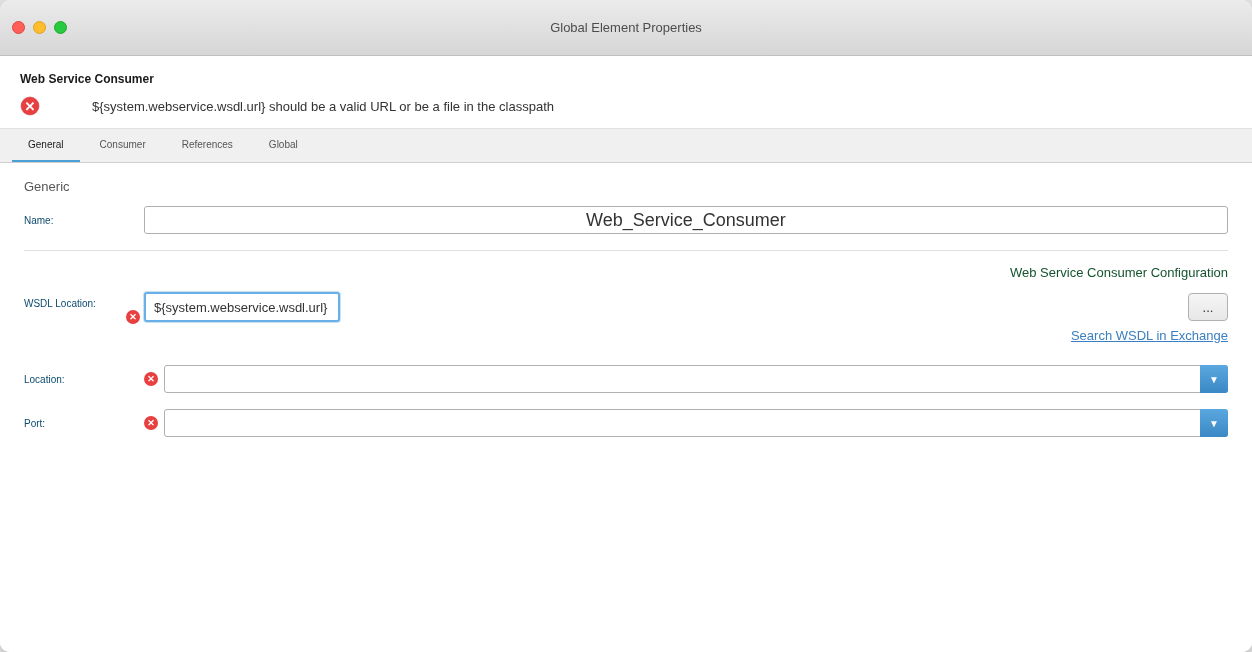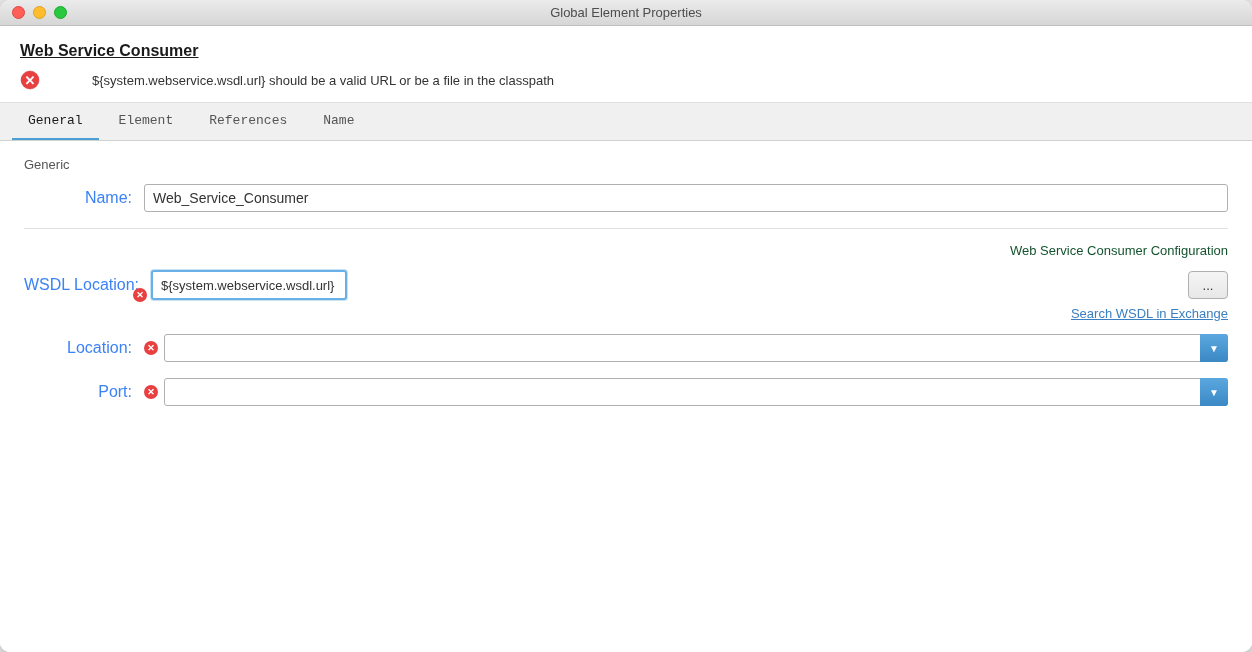--- a/index.html
+++ b/index.html
@@ -18,21 +18,21 @@
       border-radius: 10px;
       box-shadow: 0 4px 20px rgba(0,0,0,0.3);
       display: flex;
       flex-direction: column;
       overflow: hidden;
     }
 
     
     .title-bar {
       background: linear-gradient(to bottom, #ebebeb, #d6d6d6);
-      height: 26px;
+      height: 56px;
       display: flex;
       align-items: center;
       padding: 0 12px;
       position: relative;
       border-bottom: 1px solid #c0c0c0;
       border-radius: 10px 10px 0 0;
       flex-shrink: 0;
     }
 
     .traffic-lights {
@@ -71,25 +71,24 @@
     }
 
     
     .header-section {
       padding: 16px 20px 12px 20px;
       background: #ffffff;
       border-bottom: 1px solid #e0e0e0;
     }
 
     .component-title {
-      font-size: 16px;
+      font-size: 12px;
       font-weight: 700;
       color: #1a1a1a;
       margin-bottom: 10px;
-      text-decoration: underline;
     }
 
     .error-row {
       display: flex;
       align-items: center;
       gap: 8px;
     }
 
     .error-icon {
       width: 20px;
@@ -107,27 +106,26 @@
     .tabs-bar {
       display: flex;
       background: #f0f0f0;
       border-bottom: 1px solid #d0d0d0;
       padding: 0 12px;
       flex-shrink: 0;
     }
 
     .tab {
       padding: 10px 16px;
-      font-size: 13px;
+      font-size: 10px;
       color: #555;
       cursor: pointer;
       border-bottom: 2px solid transparent;
       margin-right: 4px;
       white-space: nowrap;
-      font-family: Liberation Mono, monospace;
     }
 
     .tab.active {
       color: #1a1a1a;
       border-bottom: 2px solid #4a9fd5;
       font-weight: 500;
     }
 
     
     .form-area {
@@ -144,37 +142,37 @@
       font-weight: 400;
     }
 
     .form-row {
       display: flex;
       align-items: center;
       margin-bottom: 16px;
     }
 
     .form-label {
-      font-size: 16px;
-      color: #3b82f6;
+      font-size: 10px;
+      color: #0c4a6e;
       min-width: 120px;
-      text-align: right;
       padding-right: 12px;
     }
 
     .form-input {
       flex: 1;
       height: 28px;
       border: 1px solid #b0b0b0;
       border-radius: 3px;
       padding: 4px 8px;
-      font-size: 14px;
+      font-size: 18px;
       color: #333;
       background: #fff;
       outline: none;
+      text-align: center;
     }
 
     .section-divider {
       border: none;
       border-top: 1px solid #e0e0e0;
       margin: 8px 0 14px 0;
     }
 
     .section-title {
       font-size: 13px;
@@ -224,21 +222,21 @@
     .error-badge-x {
       color: white;
       font-size: 9px;
       font-weight: 700;
       line-height: 1;
     }
 
     .search-wsdl-link {
       text-align: right;
       padding-right: 0;
-      margin-bottom: 12px;
+      margin-bottom: 21px;
     }
 
     .search-link {
       font-size: 13px;
       color: #3a7fc1;
       text-decoration: underline;
       cursor: pointer;
     }
 
     
@@ -305,23 +303,23 @@
         <svg class="error-icon" viewBox="0 0 20 20" xmlns="http://www.w3.org/2000/svg">
           <circle cx="10" cy="10" r="9" fill="#e84040" stroke="#c73030" stroke-width="0.5"></circle>
           <text x="10" y="15" text-anchor="middle" font-size="13" font-weight="bold" fill="white" font-family="Arial">✕</text>
         </svg>
         <span class="error-text">${system.webservice.wsdl.url} should be a valid URL or be a file in the classpath</span>
       </div>
     </div>
 
     <div class="tabs-bar">
       <div class="tab active">General</div>
-      <div class="tab">Element</div>
+      <div class="tab">Consumer</div>
       <div class="tab">References</div>
-      <div class="tab">Name</div>
+      <div class="tab">Global</div>
     </div>
 
     <div class="form-area">
 
       <div class="section-label">Generic</div>
 
       <div class="form-row">
         <span class="form-label">Name:</span>
         <input type="text" class="form-input" value="Web_Service_Consumer" style="">
       </div>

